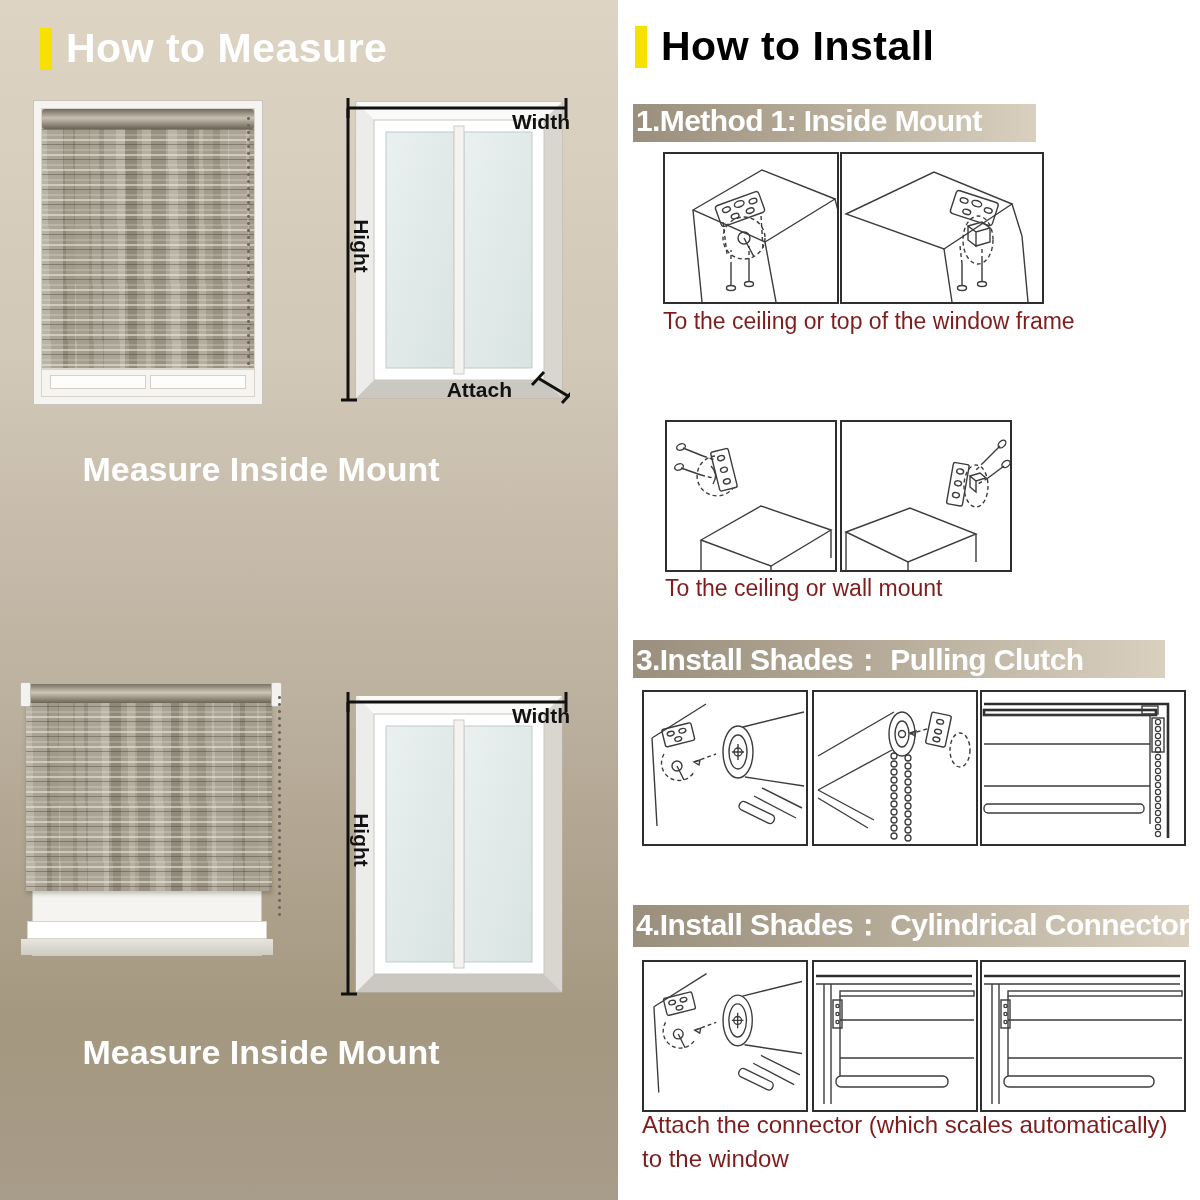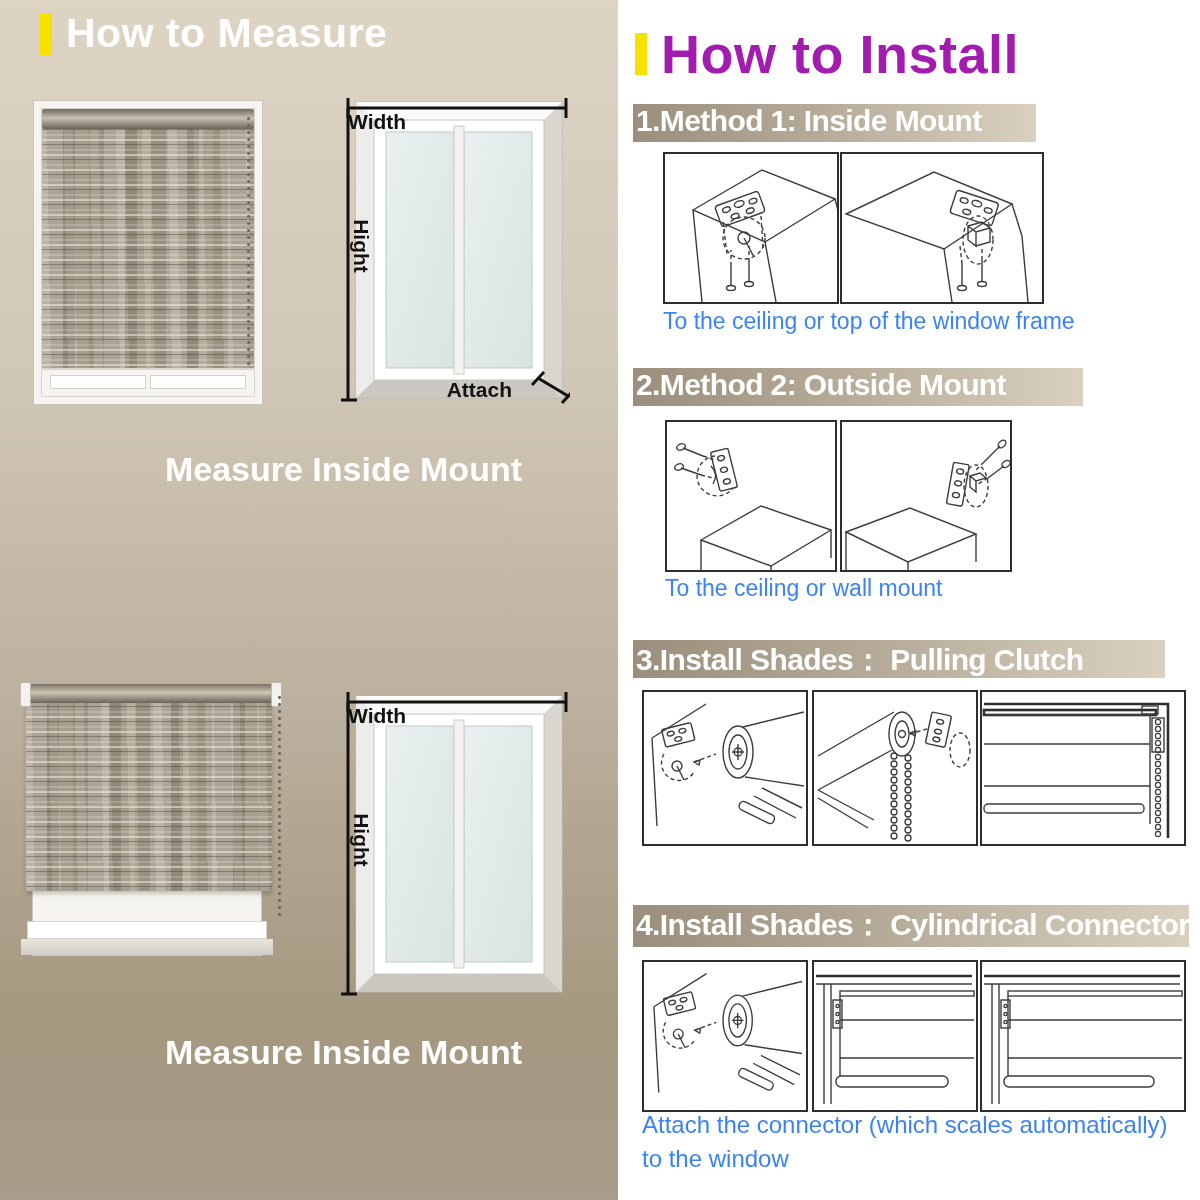--- a/index.html
+++ b/index.html
@@ -5,23 +5,23 @@
   html,body{margin:0;padding:0;background:#fff;}
   .canvas{position:relative;width:1200px;height:1200px;overflow:hidden;
           font-family:"Liberation Sans",sans-serif;background:#ffffff;}
 
   
   .left-panel{position:absolute;left:0;top:0;width:618px;height:1200px;
     background:linear-gradient(180deg,#ded4c4 0%,#d2c8b7 30%,#b9ad9b 62%,#a49880 85%,#a89c8a 100%);}
   .title-row{position:absolute;display:flex;align-items:center;}
   .accent-bar{width:12px;height:42px;background:#f6e100;margin-right:14px;flex:none;}
   .measure-title{font-size:41px;font-weight:bold;color:#ffffff;letter-spacing:.5px;}
-  .install-title{font-size:54px;font-weight:bold;color:#a21caf;letter-spacing:.5px;}
-
-  .measure-caption{position:absolute;width:522px;text-align:right;color:#ffffff;
+  .install-title{font-size:41px;font-weight:bold;color:#000000;letter-spacing:.5px;}
+
+  .measure-caption{position:absolute;width:522px;text-align:center;color:#ffffff;
     font-size:34px;font-weight:bold;}
 
   
   .blind1{position:absolute;left:33px;top:100px;width:228px;height:303px;
     background:#f2f1ee;border:1px solid #c8c4bb;
     box-shadow:inset 0 0 0 7px #f5f4f1, inset 0 0 0 8px #d8d4cb;}
   .blind1 .fabric{position:absolute;left:8px;top:8px;right:8px;bottom:34px;}
   .fabric-tex{
     background-color:#a09888;
     background-image:
@@ -59,48 +59,48 @@
   .blind2 .winbot .ledge{position:absolute;left:-6px;right:-6px;bottom:16px;height:16px;background:#ffffff;
     border:1px solid #d8d4cb;}
   .blind2 .winbot .bevel{position:absolute;left:-12px;right:-12px;bottom:0;height:16px;
     background:linear-gradient(180deg,#e8e5de,#cfccc3);}
   .blind2 .chain{right:-2px;top:10px;height:225px;}
 
   
   .windiag{position:absolute;width:230px;height:316px;}
   .windiag svg{position:absolute;left:0;top:0;}
   .diag-label{position:absolute;color:#121212;font-weight:bold;font-size:21px;}
-  .lbl-width{top:18px;left:8px;width:100%;text-align:left;}
+  .lbl-width{top:18px;left:0;width:100%;text-align:right;}
   .lbl-hight{top:142px;left:-6px;transform:rotate(90deg);}
   .lbl-depth{right:58px;bottom:6px;}
 
   
   .right-panel{position:absolute;left:618px;top:0;width:582px;height:1200px;background:#ffffff;}
   .sec-bar{position:absolute;height:38px;display:flex;align-items:flex-start;
     background:linear-gradient(90deg,#9a8e7c,#b5aa98 45%,#d9d0bf);}
   .sec-bar span{color:#ffffff;font-weight:bold;font-size:30px;letter-spacing:-0.6px;
     white-space:nowrap;padding-left:3px;}
   .diagram-box{position:absolute;background:#ffffff;border:2px solid #2e2e2e;}
   .diagram-box svg{display:block;width:100%;height:100%;}
-  .sec-caption{position:absolute;color:#3b82f6;font-size:23px;white-space:nowrap;}
+  .sec-caption{position:absolute;color:#7f1d1d;font-size:23px;white-space:nowrap;}
   .sec-caption.two{line-height:34px;white-space:normal;width:560px;font-size:24px;}
 
   .ln{stroke:#3c3c3c;stroke-width:1.4;fill:none;}
   .lnt{stroke:#2e2e2e;stroke-width:2.6;fill:none;}
   .dash{stroke-dasharray:4 3;}
   .meas{stroke:#111111;stroke-width:3;fill:none;}
 </style>
 </head>
 <body>
 
 <div class="canvas">
 
   <div class="left-panel">
 
-    <div class="title-row" style="left:40px;top:10px;">
+    <div class="title-row" style="left:40px;top:25px;">
       <div class="accent-bar"></div>
       <div class="measure-title">How to Measure</div>
     </div>
 
     <div class="blind1">
       <div class="fabric fabric-tex"></div>
       <div class="roller"></div>
       <div class="chain"></div>
       <div class="sill">
         <div class="sash a"></div>
@@ -238,23 +238,20 @@
         <path class="ln" d="M126,72 l14,-4 l8,6 l-14,4 Z M126,72 l0,14 l8,6 l0,-14 M148,74 l0,14 l-14,4 l0,-14"></path>
         <path class="ln" d="M120,110 L120,132 M140,106 L140,128"></path>
         <ellipse class="ln" cx="120" cy="134" rx="4.5" ry="2.5"></ellipse>
         <ellipse class="ln" cx="140" cy="130" rx="4.5" ry="2.5"></ellipse>
         <path class="ln dash" d="M120,110 L118,92 M140,106 L140,92"></path>
       </svg>
     </div>
 
     <div class="sec-caption" style="left:45px;top:308px;">To the ceiling or top of the window frame</div>
 
-    <div class="sec-bar" style="left:15px;top:368px;width:450px;">
-      <span>2.Method 2: Outside Mount</span>
-    </div>
 
     <div class="diagram-box" style="left:47px;top:420px;width:168px;height:148px;">
       <svg viewBox="0 0 168 148">
         <path class="ln" d="M34,118 L94,84 L164,108 L104,144 Z"></path>
         <path class="ln" d="M34,118 L34,148 M104,144 L104,148 M164,108 L164,136"></path>
         <g transform="rotate(-14 56 48)">
           <rect class="ln" x="48" y="28" width="18" height="40" rx="2"></rect>
           <ellipse class="ln" cx="57" cy="36" rx="3.5" ry="2.5"></ellipse>
           <ellipse class="ln" cx="57" cy="48" rx="3.5" ry="2.5"></ellipse>
           <ellipse class="ln" cx="57" cy="60" rx="3.5" ry="2.5"></ellipse>

